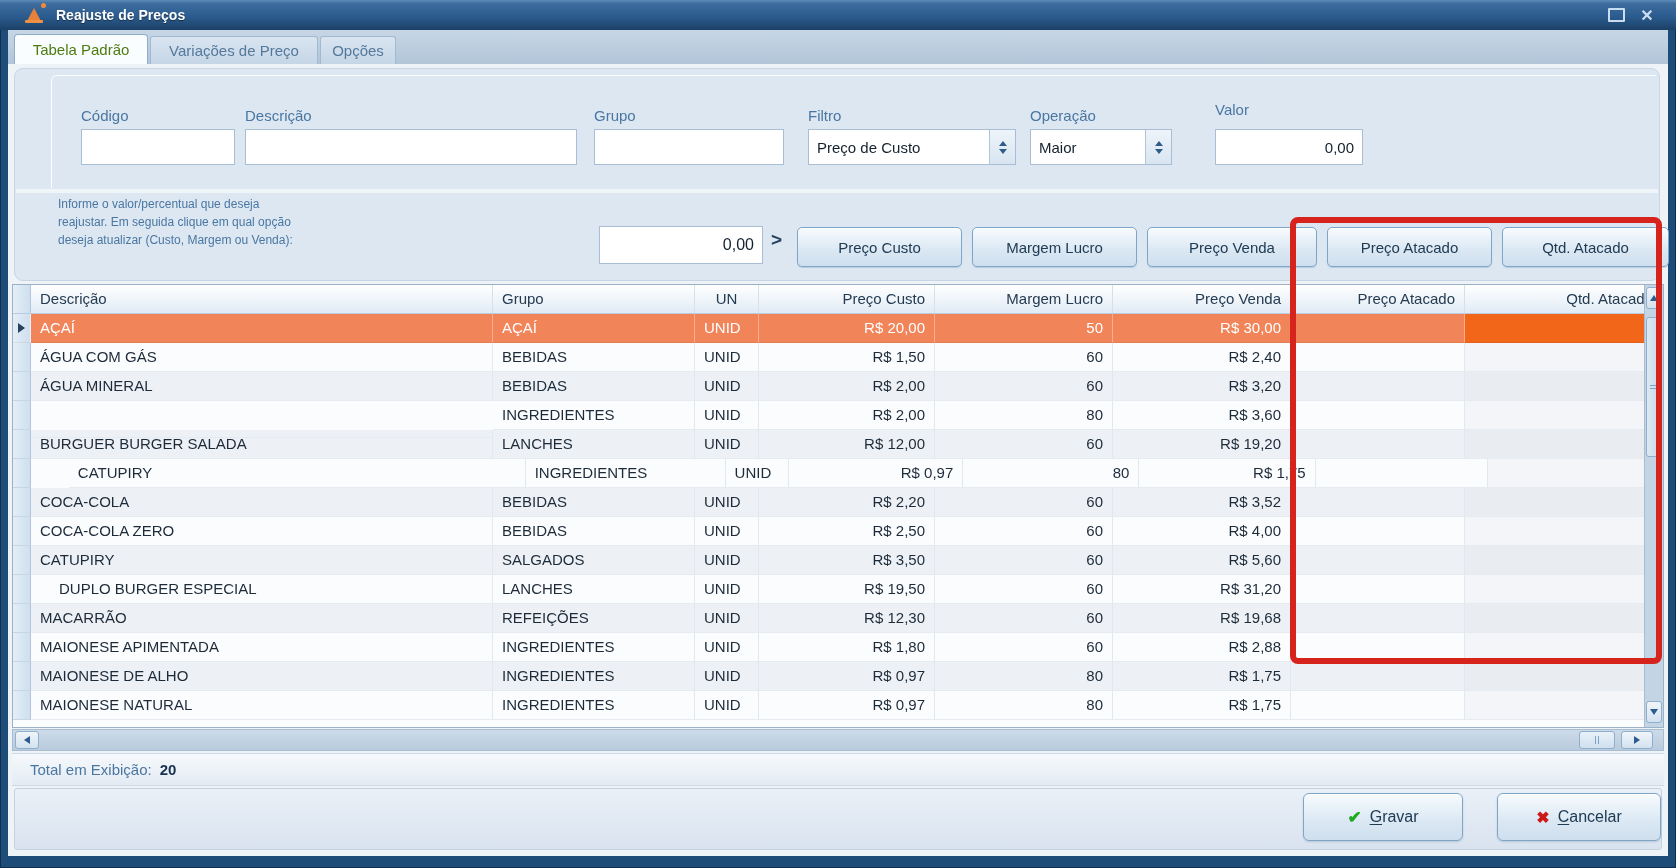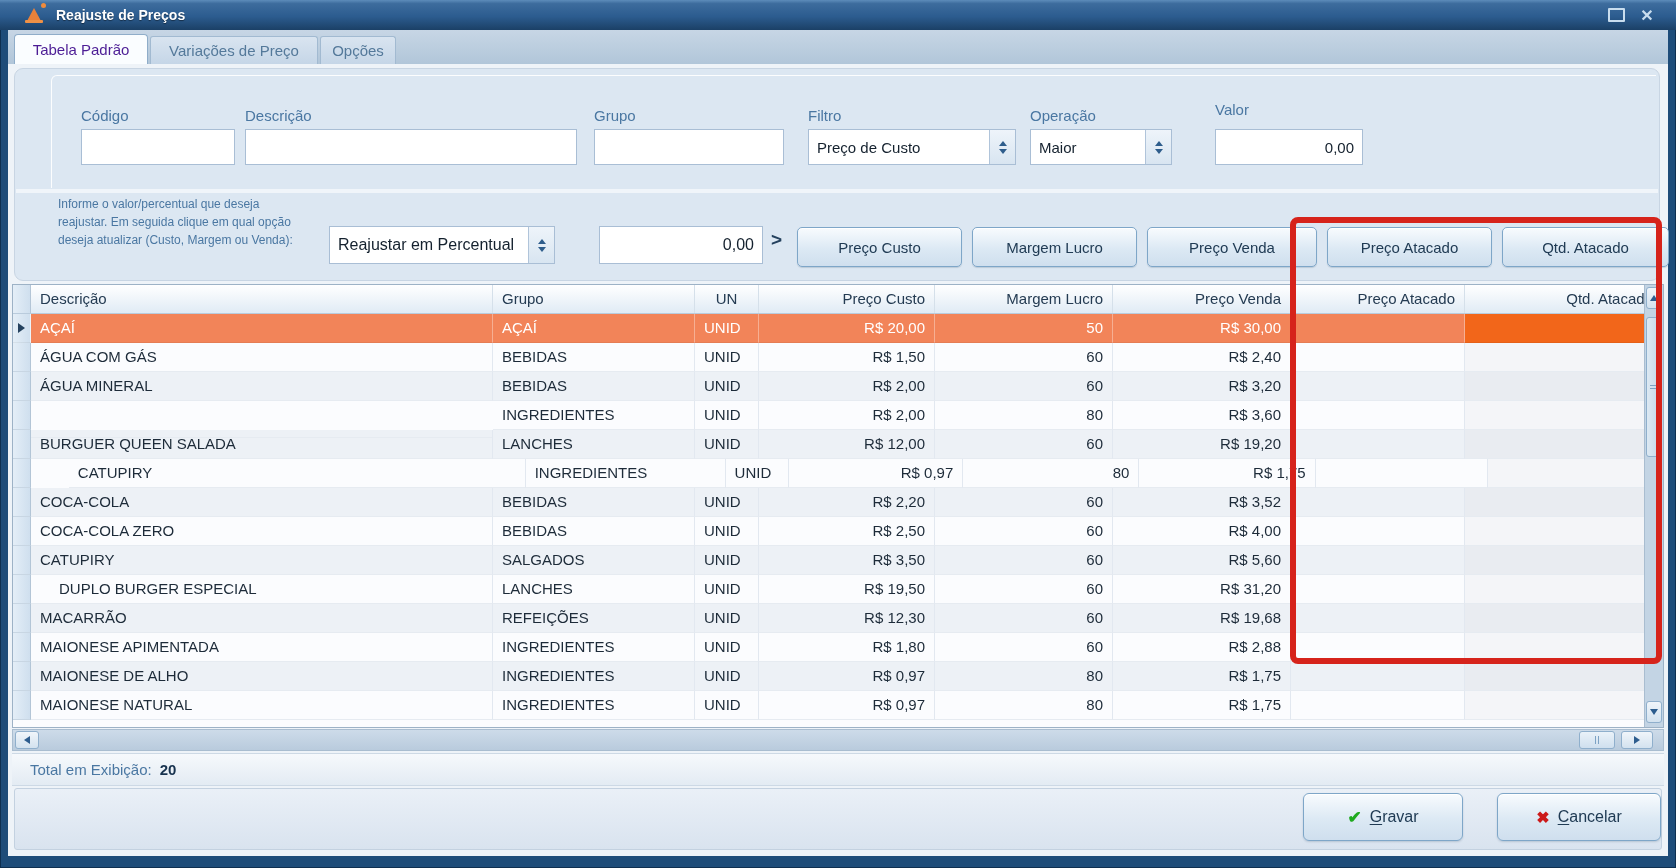--- a/index.html
+++ b/index.html
@@ -19,21 +19,21 @@
   .winbtn{position:absolute;top:5px;height:20px;display:flex;align-items:center;justify-content:center;cursor:default;}
   .maxbtn{left:1602px;width:28px;}
   .maxglyph{width:13px;height:10px;border:2px solid #c9ddee;border-radius:1px;}
   .closebtn{left:1632px;width:30px;color:#c9ddee;font-size:16px;font-weight:bold;}
   
   .tabstrip{position:absolute;left:8px;top:30px;width:1660px;height:34px;
     background:linear-gradient(180deg,#c7d6e5,#b1c6d9);}
   .page{position:absolute;left:8px;top:64px;width:1660px;height:792px;background:#eef3f8;}
   .tab{position:absolute;box-sizing:border-box;text-align:center;font-size:15px;cursor:default;}
   .tab.active{left:6px;top:4px;width:134px;height:30px;line-height:30px;background:#fafdff;
-    border:1px solid #8fadc9;border-bottom:none;border-radius:4px 4px 0 0;color:#4c1d95;z-index:3;}
+    border:1px solid #8fadc9;border-bottom:none;border-radius:4px 4px 0 0;color:#4d7c0f;z-index:3;}
   .tab.t2{left:142px;top:6px;width:168px;height:28px;line-height:28px;}
   .tab.t3{left:312px;top:6px;width:76px;height:28px;line-height:28px;}
   .tab.inactive{background:linear-gradient(180deg,#d9e4f0,#c5d6e7);border:1px solid #a2bad1;border-bottom:none;
     border-radius:3px 3px 0 0;color:#54799a;}
   
   .panel{position:absolute;left:6px;top:4px;width:1646px;height:213px;box-sizing:border-box;
     background:#dce7f2;border:1px solid #c8d5e3;border-radius:9px;}
   .gb-edge{position:absolute;left:36px;top:6px;width:1604px;height:112px;border-top:1px solid rgba(255,255,255,.9);
     border-left:1px solid rgba(255,255,255,.9);border-radius:6px 0 0 0;pointer-events:none;}
   .panel .sep{position:absolute;left:1px;top:120px;width:1642px;height:4px;background:#f0f5fa;}
@@ -177,27 +177,20 @@
           </span>
       </div>
       <input class="tinput rt" style="left: 1200px; top: 60px; width: 148px;" value="0,00">
 
       <div class="instr">
         <span style="display:block">Informe o valor/percentual que deseja</span>
         <span style="display:block">reajustar. Em seguida clique em qual opção</span>
         <span style="display:block">deseja atualizar (Custo, Margem ou Venda):</span>
       </div>
 
-      <div class="combo big" style="left:314px;top:157px;width:226px;height:38px;">
-        <span class="ctext">Reajustar em Percentual</span>
-        <span class="combo-btn">
-            <i class="sp-up"></i>
-            <i class="sp-dn"></i>
-          </span>
-      </div>
       <input class="tinput rt" style="left: 584px; top: 157px; width: 164px; height: 38px; font-size: 16px;" value="0,00">
       <div class="gtsym">&gt;</div>
 
       <div class="abtn" style="left:782px;width:165px;">Preço Custo</div>
       <div class="abtn" style="left:957px;width:165px;">Margem Lucro</div>
       <div class="abtn" style="left:1132px;width:170px;">Preço Venda</div>
       <div class="abtn" style="left:1312px;width:165px;">Preço Atacado</div>
       <div class="abtn" style="left:1487px;width:167px;">Qtd. Atacado</div>
     </div>
 
@@ -255,21 +248,21 @@
             <div class="gcell" style="width: 202px; text-align: left;">INGREDIENTES</div>
             <div class="gcell" style="width: 64px; text-align: left;">UNID</div>
             <div class="gcell" style="width: 176px; text-align: right;">R$ 2,00</div>
             <div class="gcell" style="width: 178px; text-align: right;">80</div>
             <div class="gcell" style="width: 178px; text-align: right;">R$ 3,60</div>
             <div class="gcell" style="width: 174px; text-align: right;"></div>
             <div class="gcell qtdcol" style="width: 177px; flex-grow: 1; text-align: right;"></div>
           </div>
           <div class="grow alt">
             <div class="gcell gind"></div>
-            <div class="gcell" style="width: 462px; text-align: left;">BURGUER QUEEN SALADA</div>
+            <div class="gcell" style="width: 462px; text-align: left;">BURGUER BURGER SALADA</div>
             <div class="gcell" style="width: 202px; text-align: left;">LANCHES</div>
             <div class="gcell" style="width: 64px; text-align: left;">UNID</div>
             <div class="gcell" style="width: 176px; text-align: right;">R$ 12,00</div>
             <div class="gcell" style="width: 178px; text-align: right;">60</div>
             <div class="gcell" style="width: 178px; text-align: right;">R$ 19,20</div>
             <div class="gcell" style="width: 174px; text-align: right;"></div>
             <div class="gcell qtdcol" style="width: 177px; flex-grow: 1; text-align: right;"></div>
           </div>
           <div class="grow">
             <div class="gcell gind"></div>

